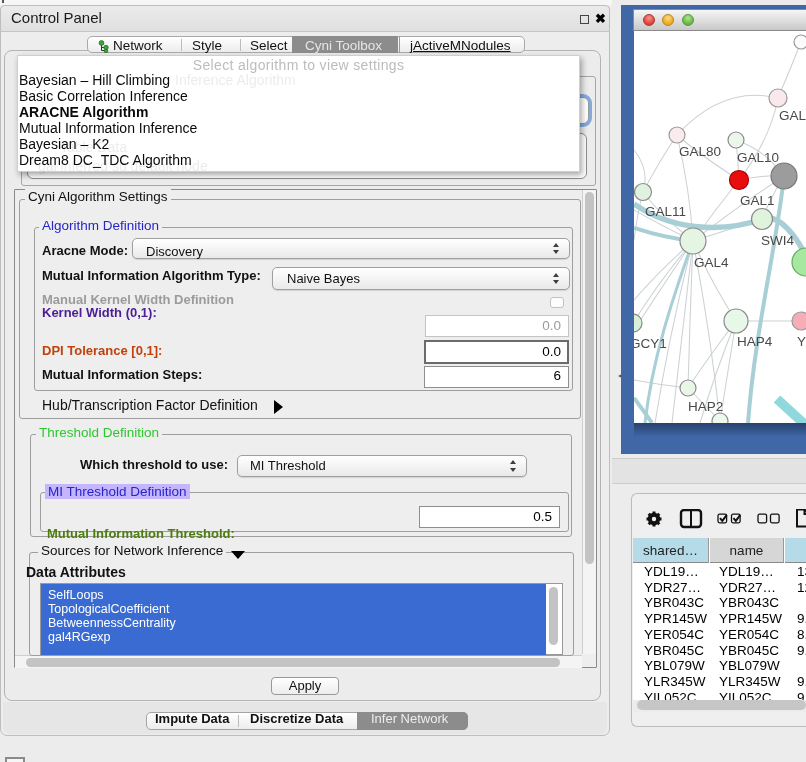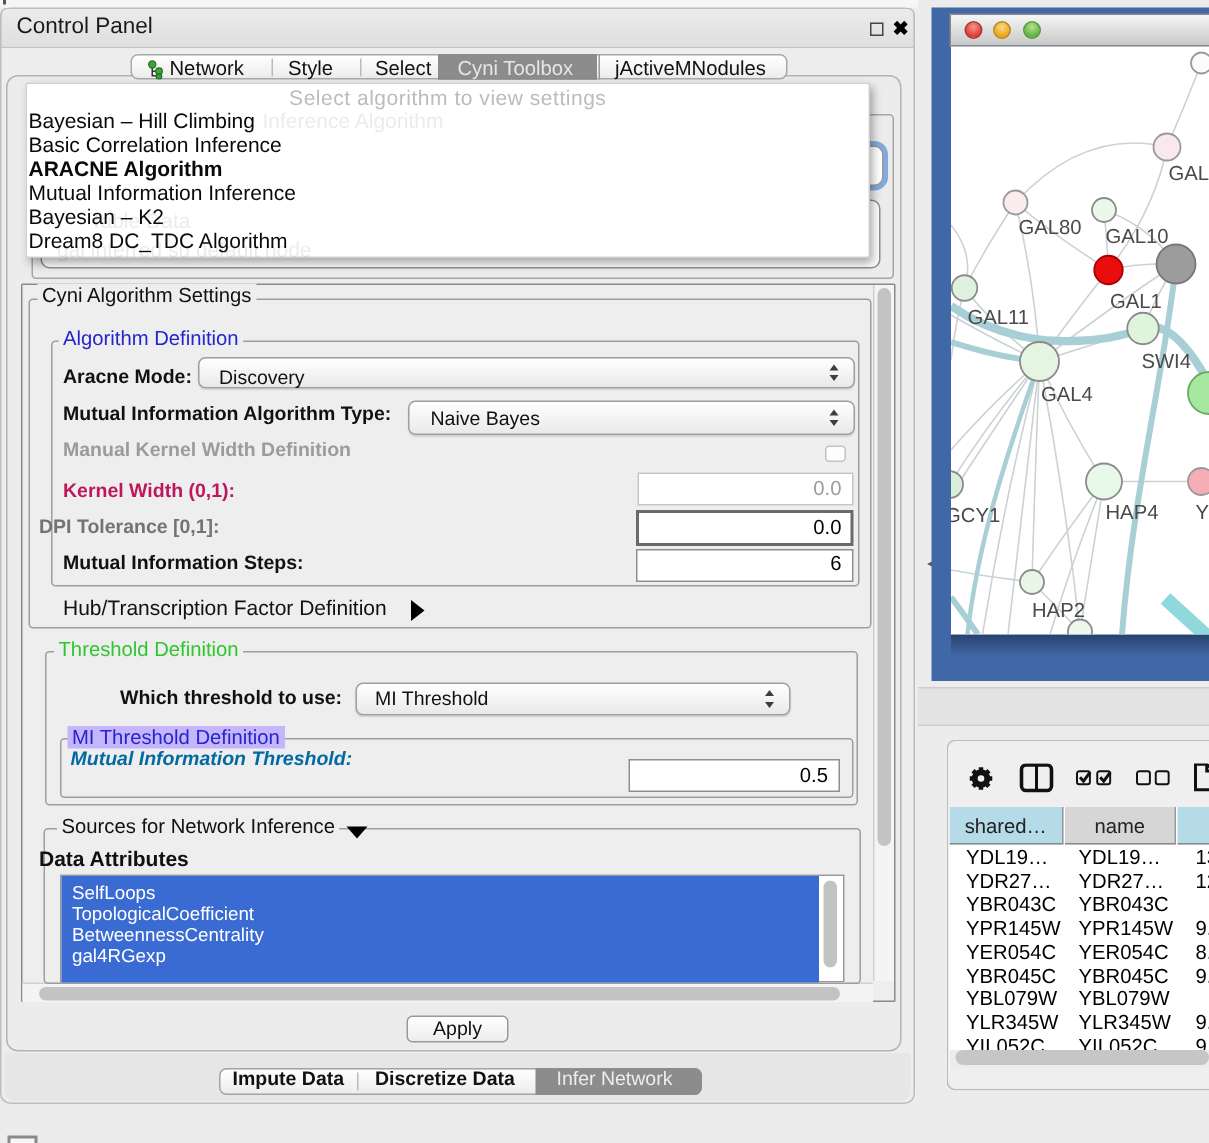--- a/index.html
+++ b/index.html
@@ -43,21 +43,21 @@
   <svg class="abs" style="left:96px;top:39px;" width="14" height="14" viewBox="0 0 14 14">
     <path d="M5.5,6 v5.5 h3 M5.5,8.5 h3" fill="none" stroke="#333" stroke-width="1"></path>
     <circle cx="5.5" cy="4" r="2.4" fill="#3fa23f" stroke="#1d701d" stroke-width="0.8"></circle>
     <circle cx="10" cy="8.5" r="2.2" fill="#3fa23f" stroke="#1d701d" stroke-width="0.8"></circle>
     <circle cx="10" cy="12" r="1.8" fill="#3fa23f" stroke="#1d701d" stroke-width="0.8"></circle>
   </svg>
   <div class="abs" style="left:113px;top:38px;font-size:13.5px;color:#111;">Network</div>
   <div class="abs" style="left:192px;top:38px;font-size:13.5px;color:#111;">Style</div>
   <div class="abs" style="left:250px;top:38px;font-size:13.5px;color:#111;">Select</div>
   <div class="abs" style="left:305px;top:38px;font-size:13.5px;color:#e6e6e6;">Cyni Toolbox</div>
-  <div class="abs" style="left:410px;top:38px;font-size:13.5px;color:#111;">jActiveMNodules</div>
+  <div class="abs" style="left:410px;top:38px;font-size:13.5px;color:#111;text-decoration:underline;">jActiveMNodules</div>
 
   <div class="abs" style="left:14px;top:189px;width:583px;height:479px;background:#eeeeee;border:1px solid #8a8a8a;border-radius:1px;"></div>
 
   <div class="abs" style="left:582px;top:190px;width:14px;height:464px;background:#f4f4f4;border-left:1px solid #cfcfcf;"></div>
   <div class="abs" style="left:584.5px;top:192px;width:9px;height:372px;background:#c3c3c3;border-radius:5px;"></div>
 
   <div class="abs" style="left:15px;top:655px;width:567px;height:13px;background:#f4f4f4;border-top:1px solid #cfcfcf;"></div>
   <div class="abs" style="left:26px;top:657.5px;width:534px;height:9px;background:#c3c3c3;border-radius:5px;"></div>
 
   <div class="abs" style="left:19px;top:199px;width:562px;height:220px;border:1px solid #9e9e9e;border-radius:3px;"></div>
@@ -70,46 +70,46 @@
   <div class="abs combo" style="left:132px;top:238px;width:438px;height:21px;"></div>
   <div class="abs" style="left:146px;top:244px;font-size:13px;color:#111;">Discovery</div>
 
   <div class="abs bold" style="left:42px;top:268px;font-size:13px;color:#111;">Mutual Information Algorithm Type:</div>
   <div class="abs combo" style="left:272px;top:267px;width:298px;height:23px;"></div>
   <div class="abs" style="left:287px;top:271px;font-size:13px;color:#111;">Naive Bayes</div>
 
   <div class="abs bold" style="left:42px;top:292px;font-size:13px;color:#9b9b9b;">Manual Kernel Width Definition</div>
   <div class="abs" style="left:550px;top:297px;width:14px;height:11px;background:#fdfdfd;border:1px solid #c2c2c2;border-radius:3px;"></div>
 
-  <div class="abs bold" style="left:42px;top:319px;font-size:13px;color:#be185d;">Kernel Width (0,1):</div>
+  <div class="abs bold" style="left:42px;top:305px;font-size:13px;color:#4c1d95;">Kernel Width (0,1):</div>
   <div class="abs" style="left:425px;top:315px;width:144px;height:22px;background:#fff;border:1px solid #c4c4c4;"></div>
   <div class="abs" style="left:425px;top:318px;width:136px;font-size:13.5px;color:#9b9b9b;text-align:right;">0.0</div>
 
-  <div class="abs bold" style="left:26px;top:343px;font-size:13px;color:#737373;">DPI Tolerance [0,1]:</div>
+  <div class="abs bold" style="left:42px;top:343px;font-size:13px;color:#c2410c;">DPI Tolerance [0,1]:</div>
   <div class="abs" style="left:424px;top:340px;width:145px;height:24px;background:#fff;border:2px solid #6b6b6b;"></div>
   <div class="abs" style="left:424px;top:344px;width:137px;font-size:13.5px;color:#000;text-align:right;">0.0</div>
 
   <div class="abs bold" style="left:42px;top:367px;font-size:13px;color:#111;">Mutual Information Steps:</div>
   <div class="abs" style="left:424px;top:366px;width:145px;height:22px;background:#fff;border:1px solid #8e8e8e;"></div>
   <div class="abs" style="left:424px;top:368px;width:137px;font-size:13.5px;color:#000;text-align:right;">6</div>
 
   <div class="abs" style="left:42px;top:397px;font-size:14px;color:#111;">Hub/Transcription Factor Definition</div>
   <div class="abs" style="left:274px;top:400px;width:0;height:0;border-left:9px solid #000;border-top:7px solid transparent;border-bottom:7px solid transparent;"></div>
 
   <div class="abs" style="left:30px;top:434px;width:542px;height:103px;border:1px solid #9e9e9e;border-radius:3px;"></div>
   <div class="abs" style="left:36px;top:425px;background:#eeeeee;padding:0 3px;font-size:13.5px;color:#2fc62f;">Threshold Definition</div>
 
   <div class="abs bold" style="left:80px;top:457px;font-size:13px;color:#111;">Which threshold to use:</div>
   <div class="abs combo" style="left:237px;top:455px;width:290px;height:22px;"></div>
   <div class="abs" style="left:250px;top:458px;font-size:13px;color:#111;">MI Threshold</div>
 
   <div class="abs" style="left:40px;top:492px;width:529px;height:40px;border:1px solid #9e9e9e;border-radius:3px;"></div>
   <div class="abs" style="left:45px;top:484px;background:#c4b5fd;padding:0 3px;font-size:13.5px;color:#2525cc;">MI Threshold Definition</div>
 
-  <div class="abs bold" style="left:47px;top:498px;font-size:13px;color:#0369a1;font-style:italic;">Mutual Information Threshold:</div>
+  <div class="abs bold" style="left:47px;top:526px;font-size:13px;color:#4d7c0f;">Mutual Information Threshold:</div>
   <div class="abs" style="left:419px;top:506px;width:141px;height:22px;background:#fff;border:1px solid #8e8e8e;"></div>
   <div class="abs" style="left:419px;top:509px;width:133px;font-size:13.5px;color:#000;text-align:right;">0.5</div>
 
   <div class="abs" style="left:29px;top:552px;width:545px;height:104px;border:1px solid #9e9e9e;border-radius:3px;"></div>
   <div class="abs" style="left:38px;top:543px;background:#eeeeee;padding:0 3px;font-size:13.5px;color:#111;">Sources for Network Inference</div>
   <div class="abs" style="left:231px;top:551px;width:0;height:0;border-top:8px solid #000;border-left:7px solid transparent;border-right:7px solid transparent;"></div>
   <div class="abs bold" style="left:26px;top:564px;font-size:14px;color:#111;">Data Attributes</div>
 
   <div class="abs" style="left:40px;top:583px;width:523px;height:72px;background:#fff;border:1px solid #999;"></div>
   <div class="abs" style="left:41px;top:584px;width:505px;height:71px;background:#3a6bd2;"></div>

